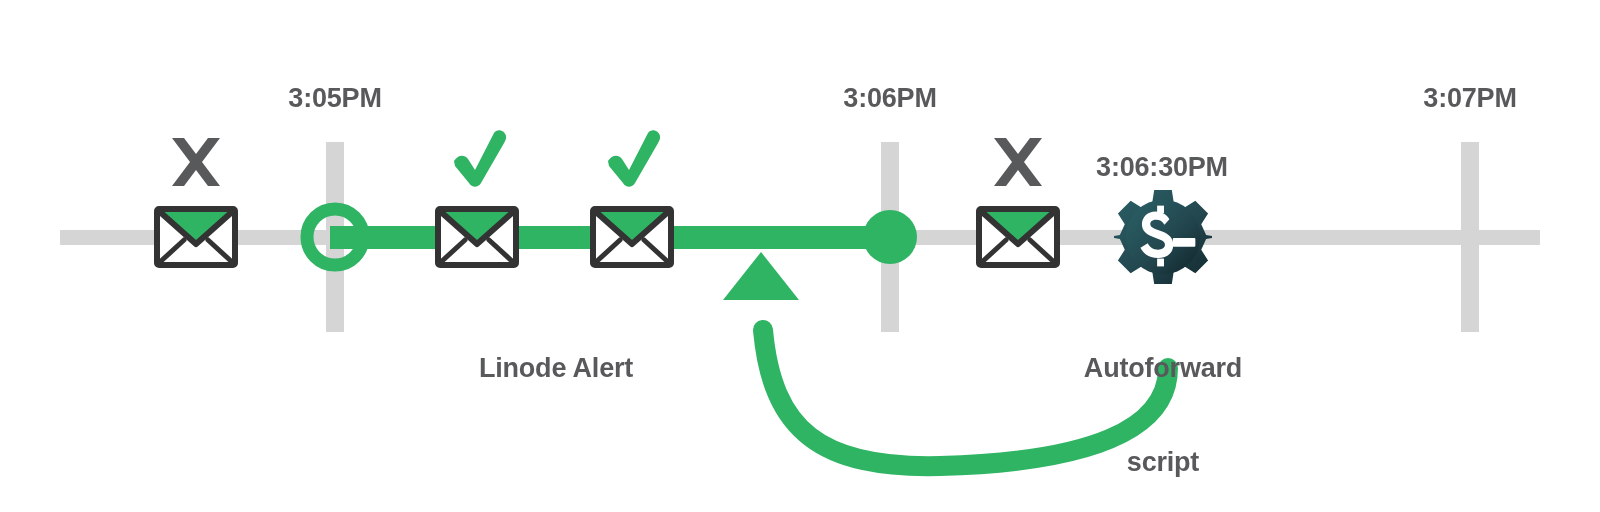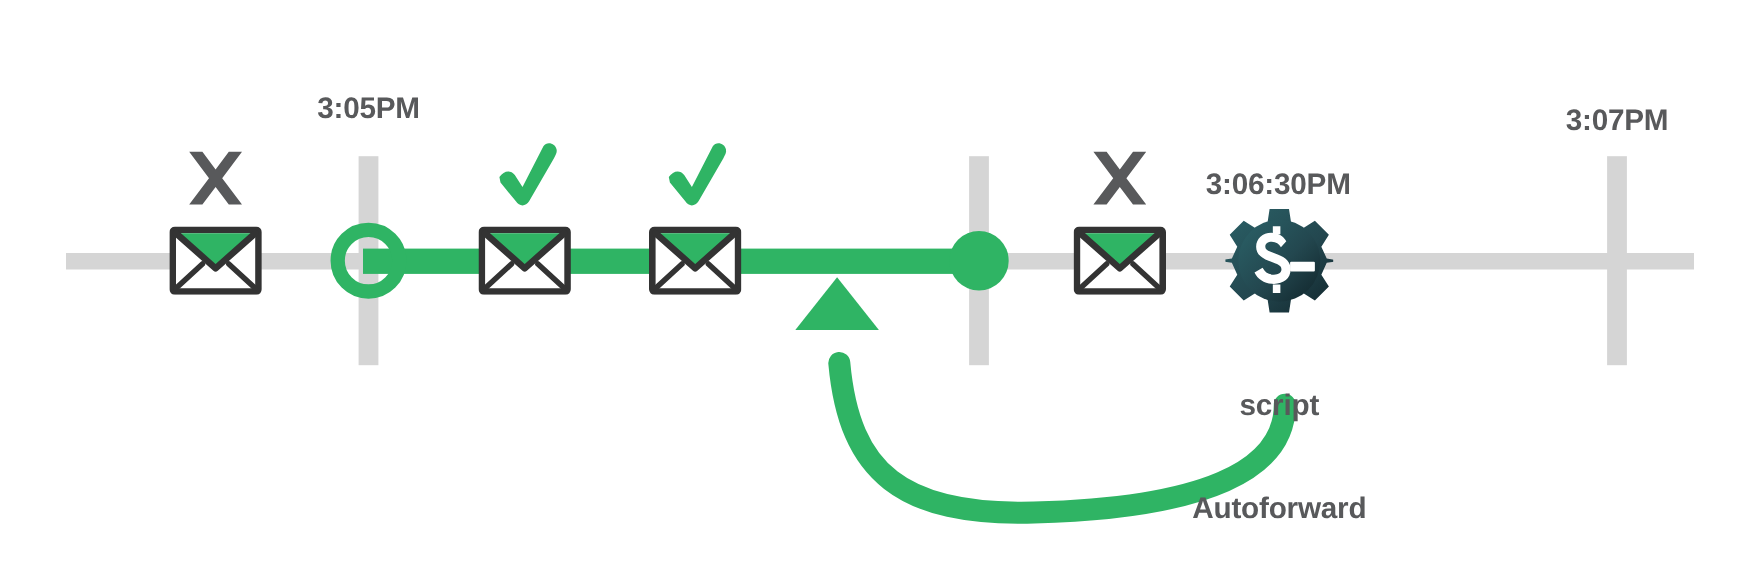--- a/index.html
+++ b/index.html
@@ -136,25 +136,27 @@
 
     <g>
       <path fill="none" stroke="#2fb464" stroke-width="20" stroke-linecap="round" d="M1168 368
                C1168 430 1090 462 940 466
                C820 469 772 430 763 330"></path>
       <path fill="#2fb464" d="M761 252 L799 300 L723 300 Z"></path>
     </g>
   </svg>
 
   <div class="tick-label" style="left:245px; top:83px; width:180px;">3:05PM</div>
-  <div class="tick-label" style="left:1380px; top:94px; width:180px;">3:07PM</div>
+  <div class="tick-label" style="left:800px; top:83px; width:180px;">3:06PM</div>
+  <div class="tick-label" style="left:1380px; top:83px; width:180px;">3:07PM</div>
 
   <div class="tick-label" style="left:1072px; top:152px; width:180px;">3:06:30PM</div>
 
   <div class="node-label two-line" style="left:436px; top:290px; width:240px;">
+    <div>Linode Alert</div>
   </div>
 
   <div class="node-label two-line" style="left:1043px; top:290px; width:240px;">
+    <div>Autoforward</div>
     <div>script</div>
-    <div>Autoforward</div>
   </div>
 
 </div>
 
 </body></html>

